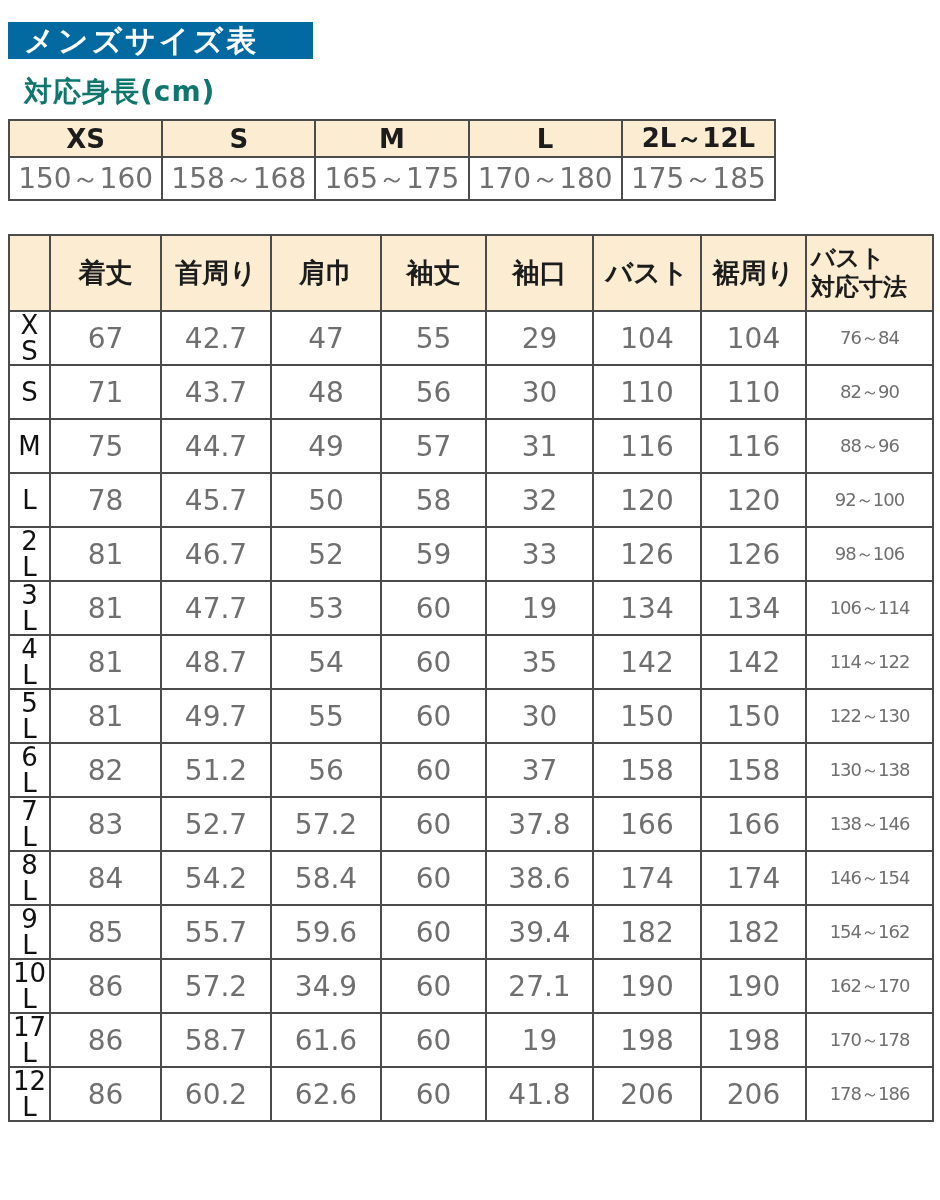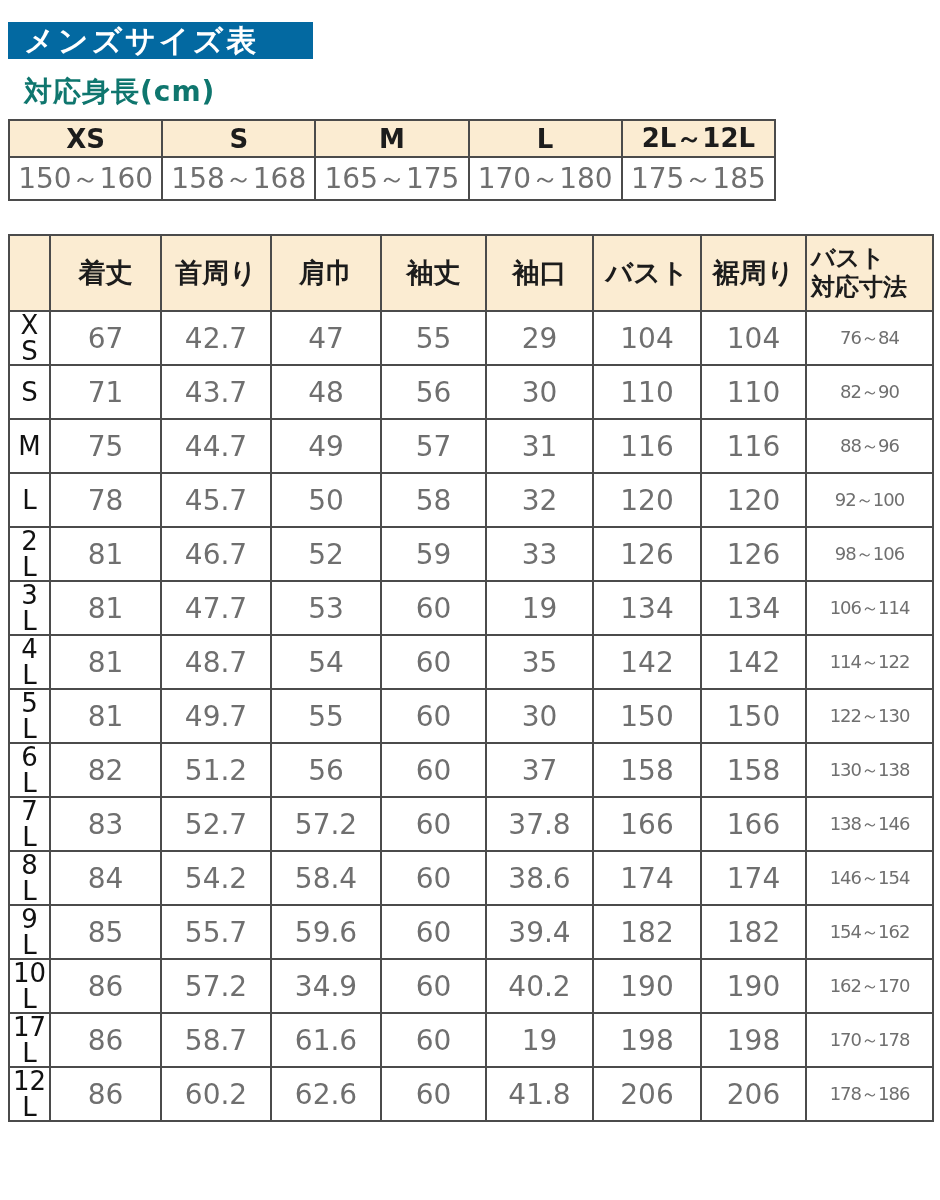--- a/index.html
+++ b/index.html
@@ -267,21 +267,21 @@
           <td>182</td>
           <td class="last-col">154～162</td>
         </tr>
         <tr>
           <th class="row-label">10
 L</th>
           <td>86</td>
           <td>57.2</td>
           <td>34.9</td>
           <td>60</td>
-          <td>40.2</td>
+          <td>27.1</td>
           <td>190</td>
           <td>190</td>
           <td class="last-col">162～170</td>
         </tr>
         <tr>
           <th class="row-label">17
 L</th>
           <td>86</td>
           <td>58.7</td>
           <td>61.6</td>

